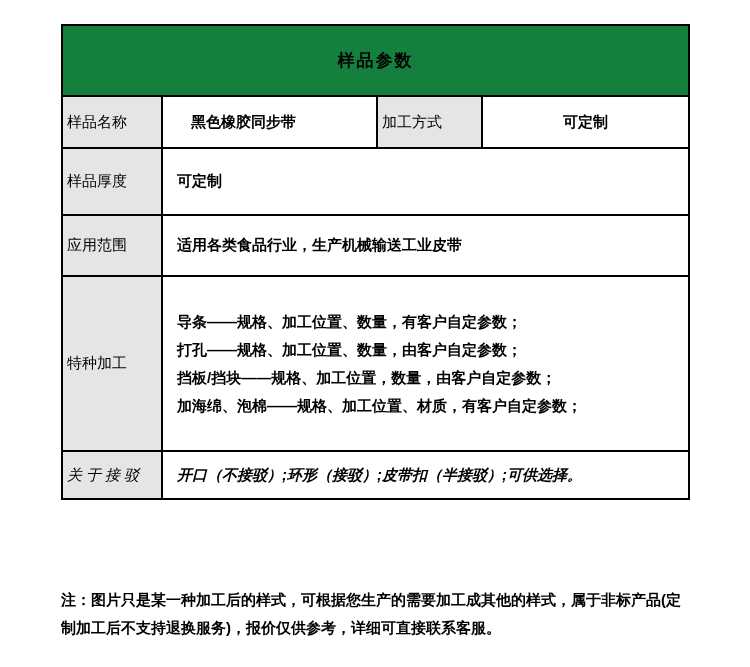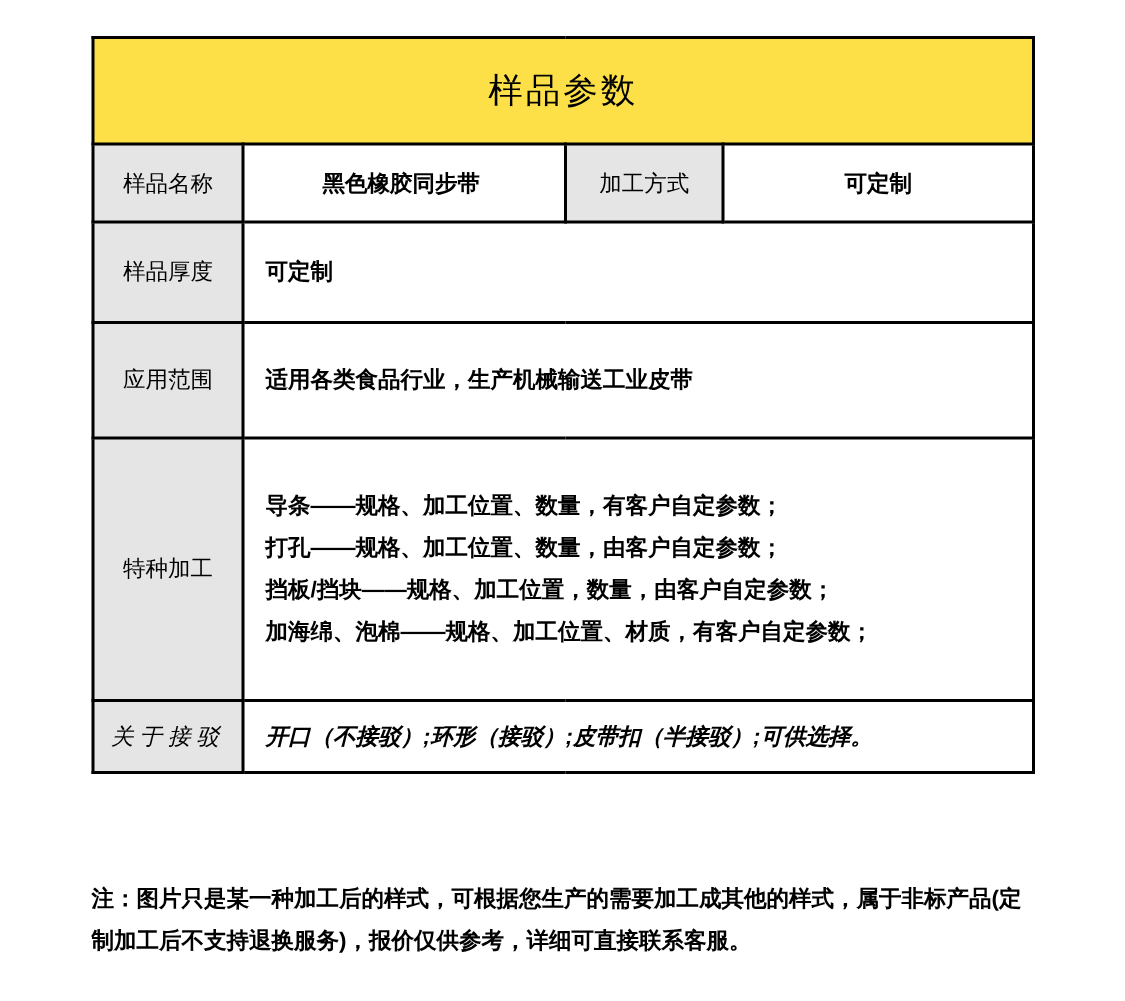--- a/index.html
+++ b/index.html
@@ -31,45 +31,45 @@
   }
   col.c1 { width: 100px; }
   col.c2 { width: 215px; }
   col.c3 { width: 105px; }
   col.c4 { width: 207px; }
 
   th.title-cell {
     height: 67px;
     text-align: center;
     vertical-align: middle;
-    font-size: 23px;
-    font-weight: 400;
+    font-size: 17px;
+    font-weight: 700;
     letter-spacing: 2px;
-    background: #fde047;
+    background: #15803d;
   }
   td {
     font-size: 15px;
     vertical-align: middle;
     background: #ffffff;
   }
   td.label {
     background: var(--label_bg, #e5e5e5);
-    text-align: center;
+    text-align: left;
     font-weight: 400;
     padding: 12px 4px;
   }
   td.label.spaced { letter-spacing: 4px; }
   td.value { font-weight: 700; }
-  td.value.indent-big { text-align: left; padding-left: 52px; }
+  td.value.indent-big { text-align: left; padding-left: 28px; }
   td.value.center { text-align: center; }
   td.value.span { text-align: left; padding-left: 14px; }
   tr.r1 { height: 52px; }
   tr.r2 { height: 53px; }
   tr.r3 { height: 67px; margin-left: 14px; }
-  tr.r4 { height: 77px; }
+  tr.r4 { height: 61px; }
   tr.r5 { height: 175px; }
   tr.r6 { height: 48px; font-style: italic; }
   td.multiline { line-height: 28px; }
   .note {
     position: absolute;
     left: 61px;
     top: 586px;
     width: 632px;
     font-size: 15px;
     font-weight: 700;

